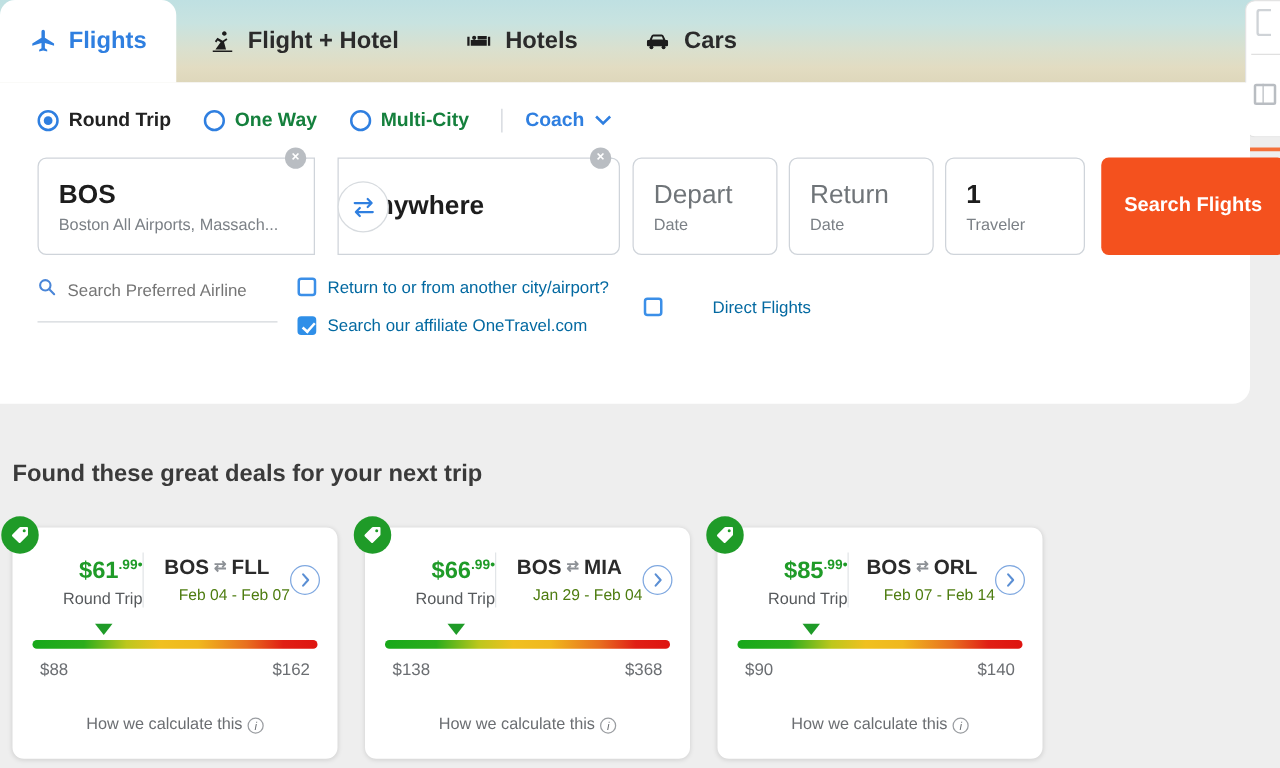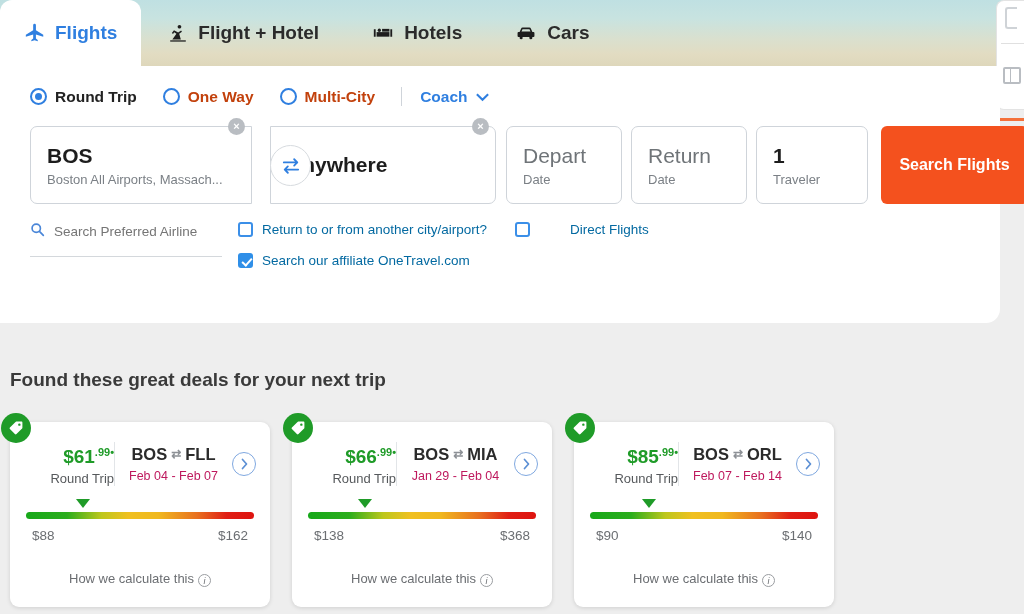--- a/index.html
+++ b/index.html
@@ -56,21 +56,21 @@
   .radio { display: flex; align-items: center; gap: 8px; cursor: pointer; margin-right: 26px; }
   .radio .dot {
     width: 17px; height: 17px; border-radius: 50%;
     border: 2px solid #2f7fe0; position: relative; flex: none;
   }
   .radio.sel .dot::after {
     content: ""; position: absolute; left: 3px; top: 3px;
     width: 7px; height: 7px; border-radius: 50%; background: #2f7fe0;
   }
   .radio.sel .rlabel { color: #222; }
-  .rlabel { color: #c2410c; }
+  .rlabel { color: #15803d; }
   .vdiv { width: 1px; height: 19px; background: #cfd4da; margin: 0 18px 0 0; }
   .cabin { display: flex; align-items: center; gap: 7px; color: #2f7fe0; cursor: pointer; }
 
   
   .fieldrow { position: absolute; left: 30px; top: 60px; display: flex; align-items: flex-start; }
   .field {
     position: relative; height: 78px; background: #fff;
     border: 1px solid #cfd4da; border-radius: 7px;
     padding: 12px 14px 0 16px;
   }
@@ -123,21 +123,21 @@
     border: 2px solid #3b8fe8; background: #fff; flex: none;
     position: relative;
   }
   .chk.on .box { background: #2f8fe8; border-color: #2f8fe8; }
   .chk.on .box::after {
     content: ""; position: absolute; left: 4px; top: 1px;
     width: 4px; height: 8px; border: solid #fff;
     border-width: 0 2px 2px 0; transform: rotate(42deg);
   }
   .opt-a { position: absolute; left: 208px; top: 0; }
-  .opt-b { position: absolute; left: 485px; top: 0; gap: 40px; }
+  .opt-b { position: absolute; left: 485px; top: 16px; gap: 40px; }
   .opt-c { position: absolute; left: 208px; top: 31px; }
 
   
   .rail {
     position: absolute; right: 0; top: 0; width: 28px; height: 110px;
     background: #fff; border-radius: 8px 0 0 8px;
     border: 1px solid #e3e3e3; border-right: none;
     overflow: hidden;
   }
   .rail .r1 { position: absolute; left: 8px; top: 6px; width: 12px; height: 22px;
@@ -167,21 +167,21 @@
   .card-top { display: flex; align-items: center; padding: 20px 0 0 0; }
   .price-col { width: 104px; text-align: right; }
   .price { font-size: 19px; font-weight: bold; color: #1f9b28; line-height: 20px; white-space: nowrap; }
   .price .cents { font-size: 11px; vertical-align: super; }
   .price .ast { font-size: 11px; vertical-align: super; }
   .rt { font-size: 13px; color: #56595c; margin-top: 4px; }
   .sep { width: 1px; height: 44px; background: #e2e5e8; }
   .route-col { flex: 1; text-align: center; }
   .route { font-size: 16.5px; font-weight: bold; color: #2b2b2b; white-space: nowrap; }
   .route .swapglyph { font-size: 12px; color: #8d9196; margin: 0 4px; vertical-align: 2px; }
-  .dates { font-size: 12.5px; color: #be185d; margin-top: 5px; }
+  .dates { font-size: 12.5px; color: #4d7c0f; margin-top: 5px; text-align: right; }
   .gochev {
     width: 24px; height: 24px; margin-right: 14px; flex: none;
     border-radius: 50%; border: 1.6px solid #7fa8e0;
     display: flex; align-items: center; justify-content: center; cursor: pointer;
   }
   .gauge-wrap { position: relative; margin: 26px 16px 0 16px; }
   .marker {
     position: absolute; top: -13px; width: 0; height: 0;
     border-left: 7px solid transparent; border-right: 7px solid transparent;
     border-top: 9px solid #1f9b28; transform: translateX(-7px);

